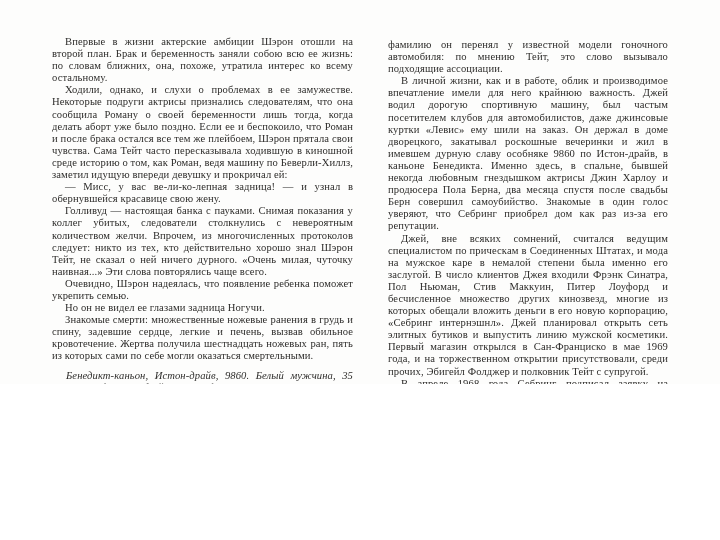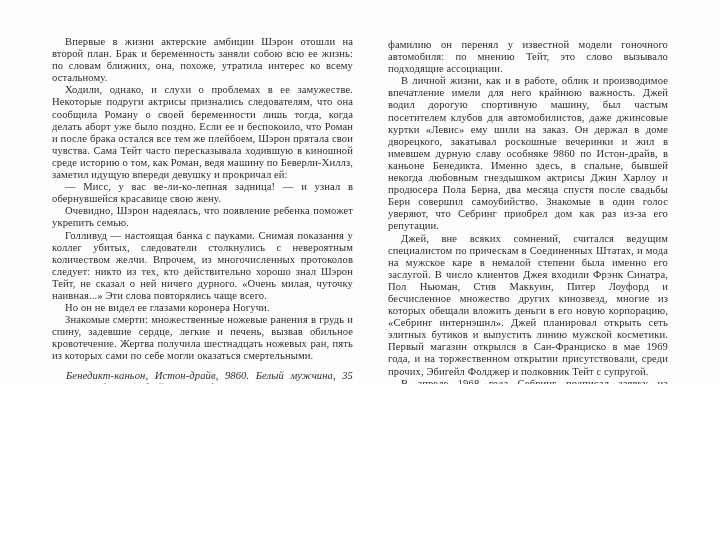--- a/index.html
+++ b/index.html
@@ -70,23 +70,23 @@
 </style>
 </head>
 <body>
 
 <div class="spread">
 
   <div class="page-col col-left">
     <p>Впервые в жизни актерские амбиции Шэрон отошли на второй план. Брак и беременность заняли собою всю ее жизнь: по словам ближних, она, похоже, утратила интерес ко всему остальному.</p>
     <p>Ходили, однако, и слухи о проблемах в ее замужестве. Некоторые подруги актрисы признались следователям, что она сообщила Роману о своей беременности лишь тогда, когда делать аборт уже было поздно. Если ее и беспокоило, что Роман и после брака остался все тем же плейбоем, Шэрон прятала свои чувства. Сама Тейт часто пересказывала ходившую в киношной среде историю о том, как Роман, ведя машину по Беверли-Хиллз, заметил идущую впереди девушку и прокричал ей:</p>
     <p>— Мисс, у вас ве-ли-ко-лепная задница! — и узнал в обернувшейся красавице свою жену.</p>
+    <p>Голливуд — настоящая банка с пауками. Снимая показания у коллег убитых, следователи столкнулись с невероятным количеством желчи. Впрочем, из многочисленных протоколов следует: никто из тех, кто действительно хорошо знал Шэрон Тейт, не сказал о ней ничего дурного. «Очень милая, чуточку наивная...» Эти слова повторялись чаще всего.</p>
     <p>Очевидно, Шэрон надеялась, что появление ребенка поможет укрепить семью.</p>
-    <p>Голливуд — настоящая банка с пауками. Снимая показания у коллег убитых, следователи столкнулись с невероятным количеством желчи. Впрочем, из многочисленных протоколов следует: никто из тех, кто действительно хорошо знал Шэрон Тейт, не сказал о ней ничего дурного. «Очень милая, чуточку наивная...» Эти слова повторялись чаще всего.</p>
-    <p>Но он не видел ее глазами коронера Ногучи.</p>
+    <p>Но он не видел ее глазами задница Ногучи.</p>
     <p>Знакомые смерти: множественные ножевые ранения в грудь и спину, задевшие сердце, легкие и печень, вызвав обильное кровотечение. Жертва получила шестнадцать ножевых ран, пять из которых сами по себе могли оказаться смертельными.</p>
     <div class="victim-note">
       <p>Бенедикт-каньон, Истон-драйв, 9860. Белый мужчина, 35 лет, 5 футов 6 дюймов, 120 фунтов, черные волосы, карие глаза. Работал стилистом и владел корпорацией «Себринг интернэшнл».</p>
     </div>
   </div>
 
   <div class="page-col col-right">
     <p class="noindent">фамилию он перенял у известной модели гоночного автомобиля: по мнению Тейт, это слово вызывало подходящие ассоциации.</p>
     <p>В личной жизни, как и в работе, облик и производимое впечатление имели для него крайнюю важность. Джей водил дорогую спортивную машину, был частым посетителем клубов для автомобилистов, даже джинсовые куртки «Левис» ему шили на заказ. Он держал в доме дворецкого, закатывал роскошные вечеринки и жил в имевшем дурную славу особняке 9860 по Истон-драйв, в каньоне Бенедикта. Именно здесь, в спальне, бывшей некогда любовным гнездышком актрисы Джин Харлоу и продюсера Пола Берна, два месяца спустя после свадьбы Берн совершил самоубийство. Знакомые в один голос уверяют, что Себринг приобрел дом как раз из-за его репутации.</p>
     <p>Джей, вне всяких сомнений, считался ведущим специалистом по прическам в Соединенных Штатах, и мода на мужское каре в немалой степени была именно его заслугой. В число клиентов Джея входили Фрэнк Синатра, Пол Ньюман, Стив Маккуин, Питер Лоуфорд и бесчисленное множество других кинозвезд, многие из которых обещали вложить деньги в его новую корпорацию, «Себринг интернэшнл». Джей планировал открыть сеть элитных бутиков и выпустить линию мужской косметики. Первый магазин открылся в Сан-Франциско в мае 1969 года, и на торжественном открытии присутствовали, среди прочих, Эбигейл Фолджер и полковник Тейт с супругой.</p>

